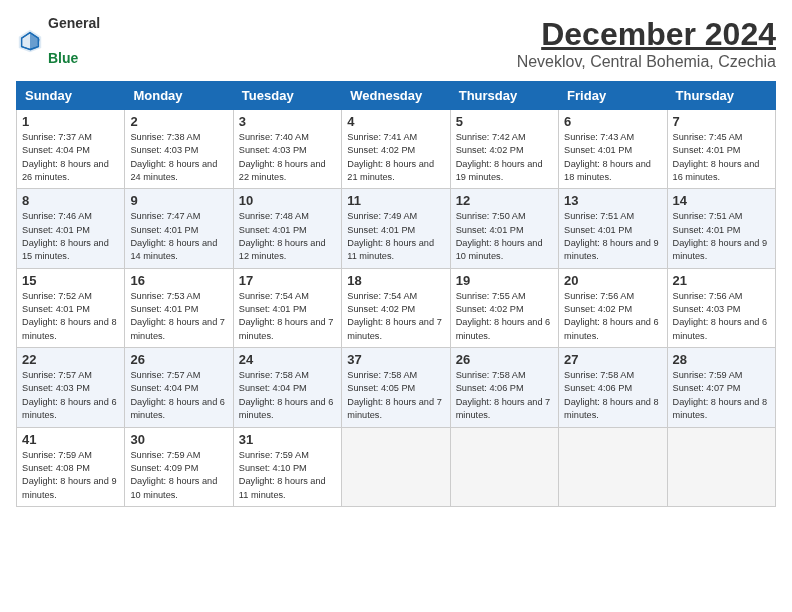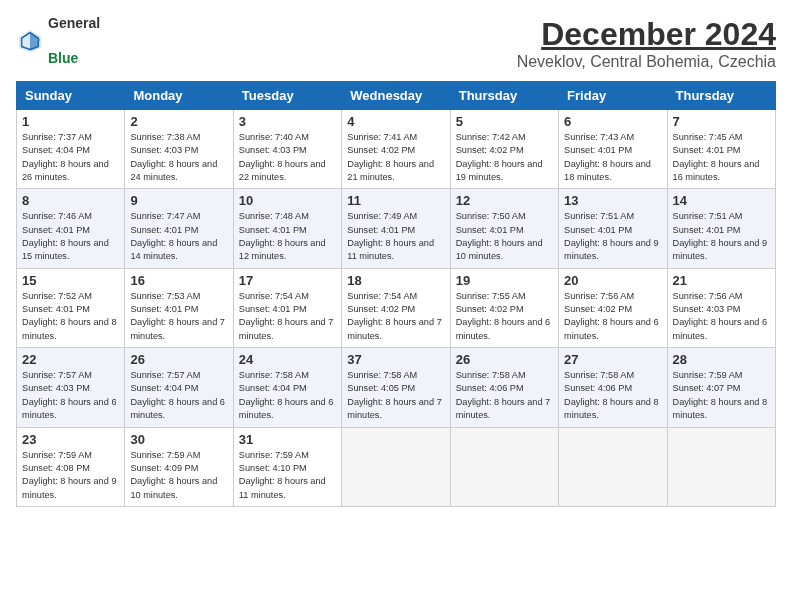--- a/index.html
+++ b/index.html
@@ -197,21 +197,21 @@
         <td><span class="day-number">37</span>
 <span class="day-info">Sunrise: 7:58 AM<br>Sunset: 4:05 PM<br>Daylight: 8 hours and 7 minutes.</span></td>
         <td><span class="day-number">26</span>
 <span class="day-info">Sunrise: 7:58 AM<br>Sunset: 4:06 PM<br>Daylight: 8 hours and 7 minutes.</span></td>
         <td><span class="day-number">27</span>
 <span class="day-info">Sunrise: 7:58 AM<br>Sunset: 4:06 PM<br>Daylight: 8 hours and 8 minutes.</span></td>
         <td><span class="day-number">28</span>
 <span class="day-info">Sunrise: 7:59 AM<br>Sunset: 4:07 PM<br>Daylight: 8 hours and 8 minutes.</span></td>
       </tr>
       <tr>
-        <td><span class="day-number">23</span>
+        <td><span class="day-number">41</span>
 <span class="day-info">Sunrise: 7:59 AM<br>Sunset: 4:08 PM<br>Daylight: 8 hours and 9 minutes.</span></td>
         <td><span class="day-number">30</span>
 <span class="day-info">Sunrise: 7:59 AM<br>Sunset: 4:09 PM<br>Daylight: 8 hours and 10 minutes.</span></td>
         <td><span class="day-number">31</span>
 <span class="day-info">Sunrise: 7:59 AM<br>Sunset: 4:10 PM<br>Daylight: 8 hours and 11 minutes.</span></td>
         <td class="empty"></td>
         <td class="empty"></td>
         <td class="empty"></td>
         <td class="empty"></td>
       </tr>

